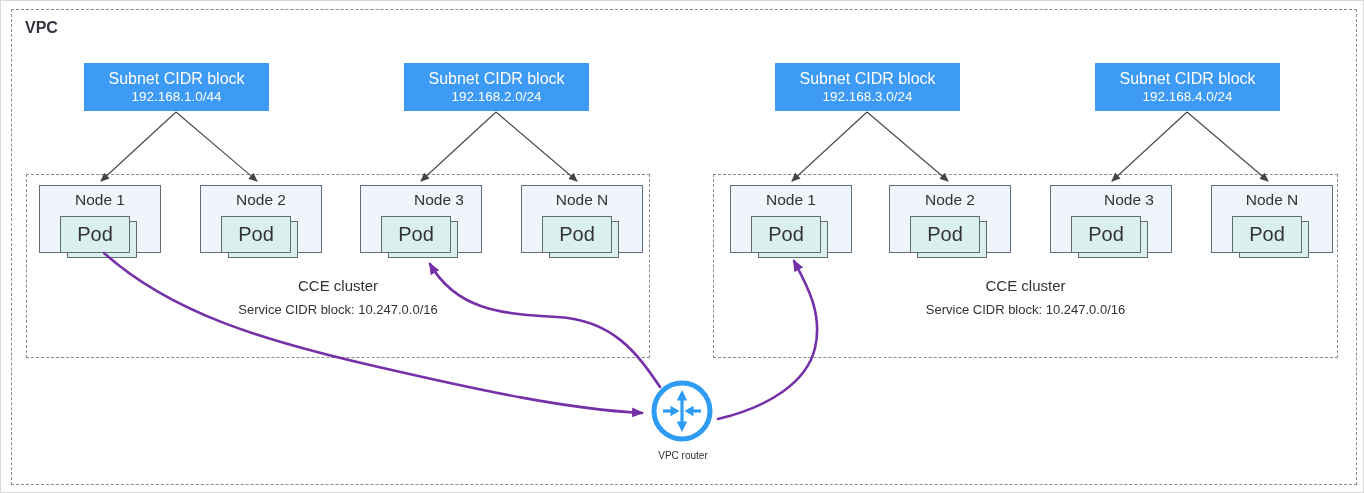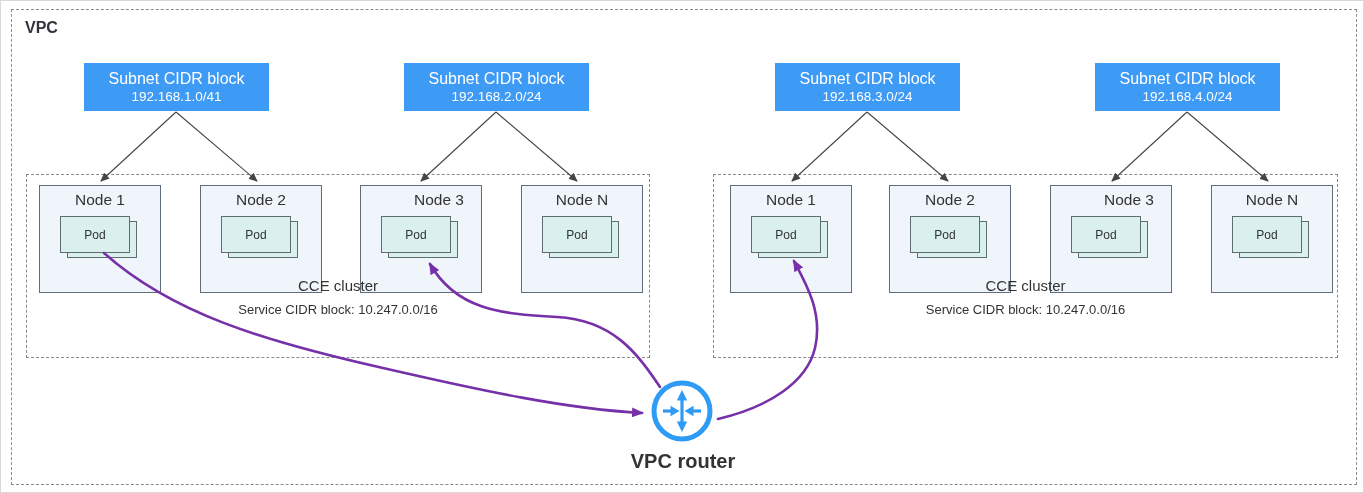--- a/index.html
+++ b/index.html
@@ -19,58 +19,58 @@
     position:absolute;top:62px;width:185px;height:48px;background:var(--subnet-blue);
     color:#fff;display:flex;flex-direction:column;align-items:center;justify-content:center;
     line-height:1.25;
   }
   .subnet .t1{font-size:16px;}
   .subnet .t2{font-size:13.5px;}
   .subnet.s1{left:83px;} .subnet.s2{left:403px;} .subnet.s3{left:774px;} .subnet.s4{left:1094px;}
   .cluster{position:absolute;top:173px;height:184px;border:1px dashed var(--border-gray);box-sizing:border-box;}
   .cluster.c1{left:25px;width:624px;} .cluster.c2{left:712px;width:625px;}
   .node{
-    position:absolute;top:10px;width:122px;height:108px;background:var(--node-fill);
+    position:absolute;top:10px;width:122px;height:68px;background:var(--node-fill);
     border:1px solid #616d78;box-sizing:border-box;
   }
   .node .nlabel{text-align:center;margin-top:5px;font-size:15.5px;color:var(--ink);}
   .n1{left:12px;} .n2{left:173px;} .n3{left:333px;padding-left:36px;} .n4{left:494px;}
   .c2 .n1{left:16px;} .c2 .n2{left:175px;} .c2 .n3{left:336px;} .c2 .n4{left:497px;}
   .podstack{position:absolute;left:20px;top:30px;width:78px;height:44px;}
   .pod-back,.pod-front{
     position:absolute;width:70px;height:37px;background:var(--pod-teal);
     border:1px solid #5e6e6c;box-sizing:border-box;
   }
   .pod-back{left:7px;top:5px;}
-  .pod-front{left:0;top:0;display:flex;align-items:center;justify-content:center;font-size:12px;color:var(--ink);}
+  .pod-front{left:0;top:0;display:flex;align-items:center;justify-content:center;font-size:20px;color:var(--ink);}
   .caption{position:absolute;left:0;right:0;top:102px;text-align:center;}
   .caption .cname{font-size:15px;margin-bottom:7px;}
   .caption .cidr{font-size:13px;line-height:17px;}
-  .router-label{position:absolute;left:616px;top:449px;width:132px;text-align:center;font-size:20px;color:var(--ink);font-weight:bold;}
+  .router-label{position:absolute;left:616px;top:449px;width:132px;text-align:center;font-size:10px;color:var(--ink);}
   .router-svg{position:absolute;left:649px;top:378px;}
   .overlay{position:absolute;left:0;top:0;z-index:5;pointer-events:none;}
   .black-line{stroke:#454545;stroke-width:1.1;fill:none;}
   .black-head{fill:#454545;}
   .purple-line{stroke:var(--purple);stroke-width:2.6;fill:none;stroke-linecap:round;}
   .purple-head{fill:var(--purple);}
   .ring{stroke:var(--router-blue);fill:none;stroke-width:5;}
   .rarrow{stroke:var(--router-blue);stroke-width:3.2;}
   .rhead{fill:var(--router-blue);}
 </style>
 </head>
 <body>
 
 <div class="canvas">
 
   <div class="vpc-box"></div>
   <div class="vpc-label">VPC</div>
 
   <div class="subnet s1">
     <div class="t1">Subnet CIDR block</div>
-    <div class="t2">192.168.1.0/41</div>
+    <div class="t2">192.168.1.0/44</div>
   </div>
   <div class="subnet s2">
     <div class="t1">Subnet CIDR block</div>
     <div class="t2">192.168.2.0/24</div>
   </div>
   <div class="subnet s3">
     <div class="t1">Subnet CIDR block</div>
     <div class="t2">192.168.3.0/24</div>
   </div>
   <div class="subnet s4">

